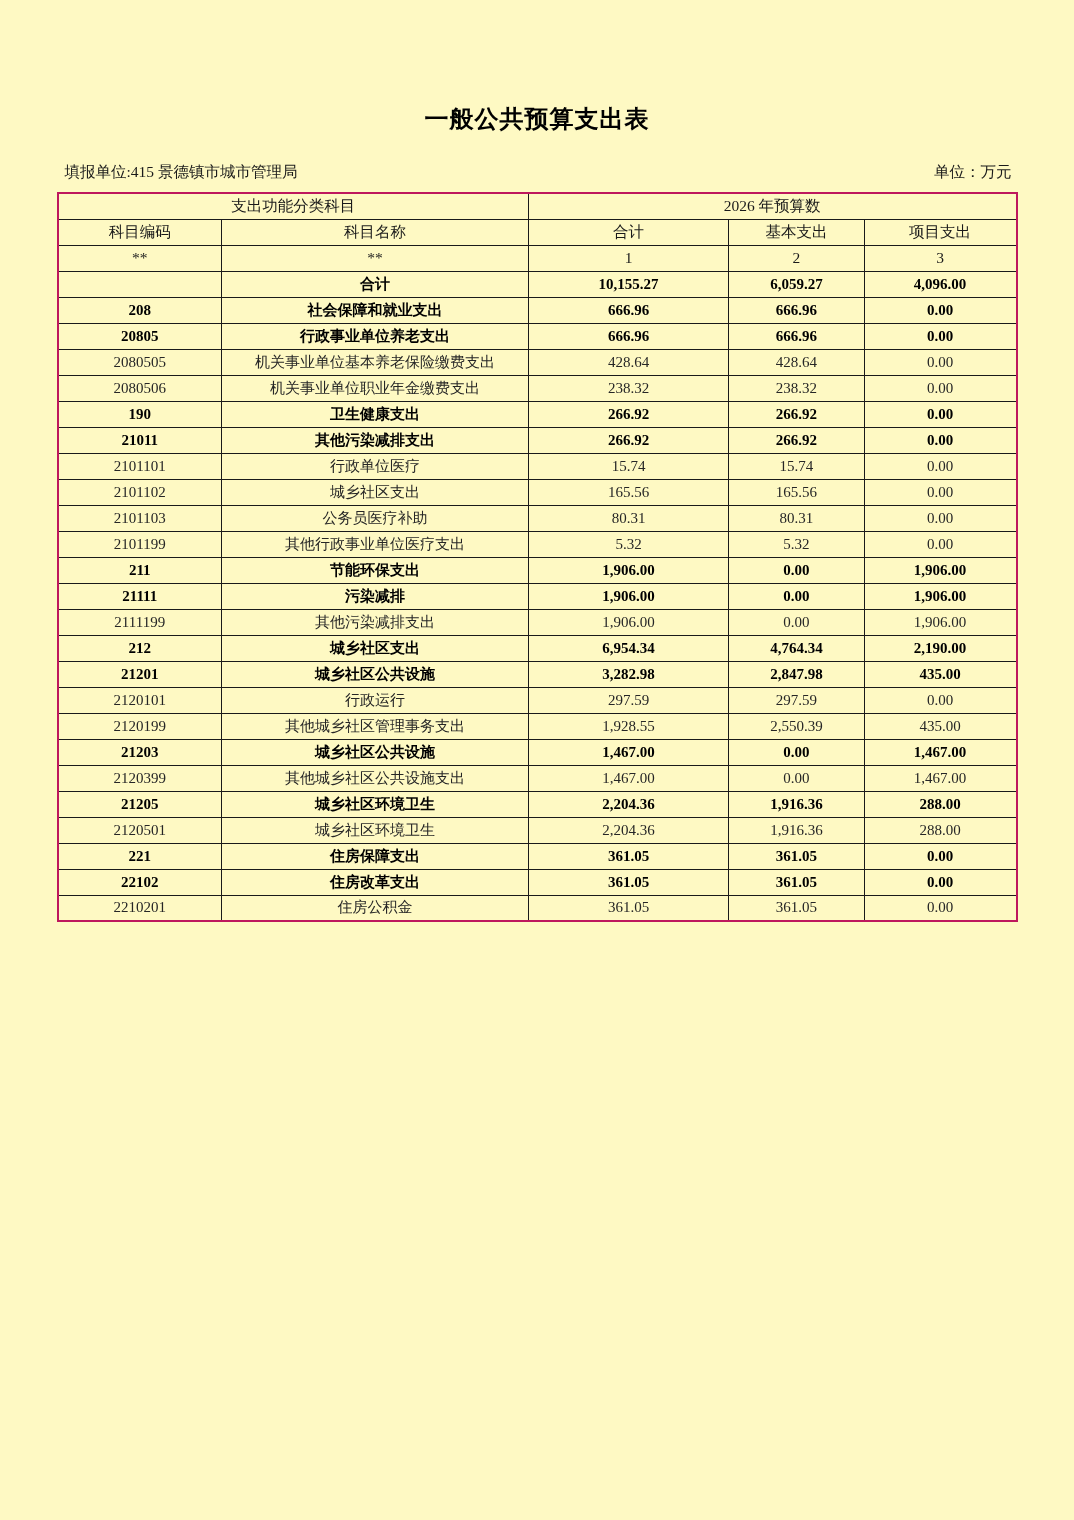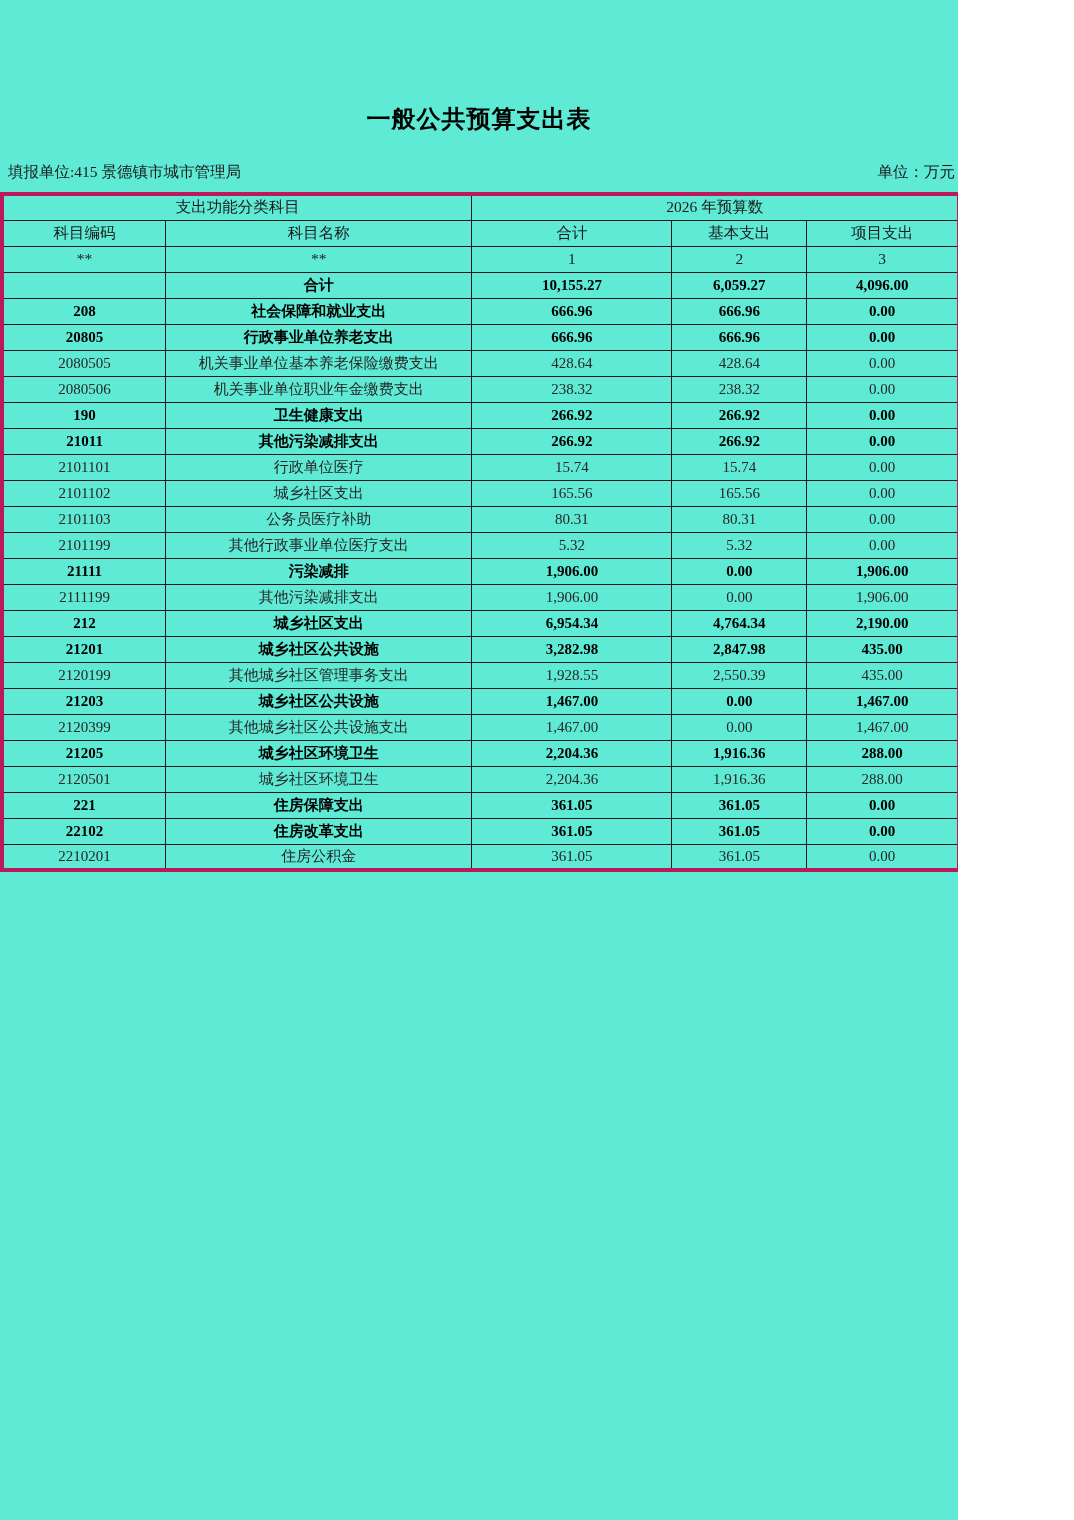--- a/index.html
+++ b/index.html
@@ -1,33 +1,33 @@
 <!DOCTYPE html>
 <html><head>
 <meta charset="utf-8">
 <style>
   * { margin:0; padding:0; box-sizing:border-box; }
   html,body { background:#ffffff; }
   .page {
-    width:958px; height:1520px; background:#5eead4; overflow:hidden;
+    width:1074px; height:1520px; background:#fef9c3; overflow:hidden;
     font-family:"Liberation Serif","DejaVu Serif",serif; color:#1a1a1a;
     position:relative;
   }
   .title {
     padding-top:103px; text-align:center;
     font-size:24px; font-weight:bold; letter-spacing:1px; color:#000;
   }
   .meta-row {
     width:961px; margin:27px auto 9px auto; padding-left:8px; padding-right:6px;
     display:flex; justify-content:space-between; align-items:center;
     font-size:15.5px; color:#1a1a1a;
   }
   table.budget {
     width:961px; margin:8px auto; border-collapse:collapse; table-layout:fixed;
-    border:4px solid #be185d;
+    border:2px solid #be185d;
   }
   table.budget th, table.budget td {
     border:1px solid #1a1a1a; height:26px; padding:1px 4px;
     text-align:center; vertical-align:middle;
     font-size:15px; font-weight:normal; color:#262626;
     overflow:hidden; white-space:nowrap;
   }
   table.budget thead th { font-size:15.5px; color:#1a1a1a; }
   tr.bold-row td { font-weight:bold; color:#000; }
   col.c-code    { width:17.1%; }
@@ -148,20 +148,27 @@
           <td>0.00</td>
         </tr>
         <tr>
           <td>2101199</td>
           <td>其他行政事业单位医疗支出</td>
           <td>5.32</td>
           <td>5.32</td>
           <td>0.00</td>
         </tr>
         <tr class="bold-row">
+          <td>211</td>
+          <td>节能环保支出</td>
+          <td>1,906.00</td>
+          <td>0.00</td>
+          <td>1,906.00</td>
+        </tr>
+        <tr class="bold-row">
           <td>21111</td>
           <td>污染减排</td>
           <td>1,906.00</td>
           <td>0.00</td>
           <td>1,906.00</td>
         </tr>
         <tr>
           <td>2111199</td>
           <td>其他污染减排支出</td>
           <td>1,906.00</td>
@@ -176,20 +183,27 @@
           <td>2,190.00</td>
         </tr>
         <tr class="bold-row">
           <td>21201</td>
           <td>城乡社区公共设施</td>
           <td>3,282.98</td>
           <td>2,847.98</td>
           <td>435.00</td>
         </tr>
         <tr>
+          <td>2120101</td>
+          <td>行政运行</td>
+          <td>297.59</td>
+          <td>297.59</td>
+          <td>0.00</td>
+        </tr>
+        <tr>
           <td>2120199</td>
           <td>其他城乡社区管理事务支出</td>
           <td>1,928.55</td>
           <td>2,550.39</td>
           <td>435.00</td>
         </tr>
         <tr class="bold-row">
           <td>21203</td>
           <td>城乡社区公共设施</td>
           <td>1,467.00</td>

